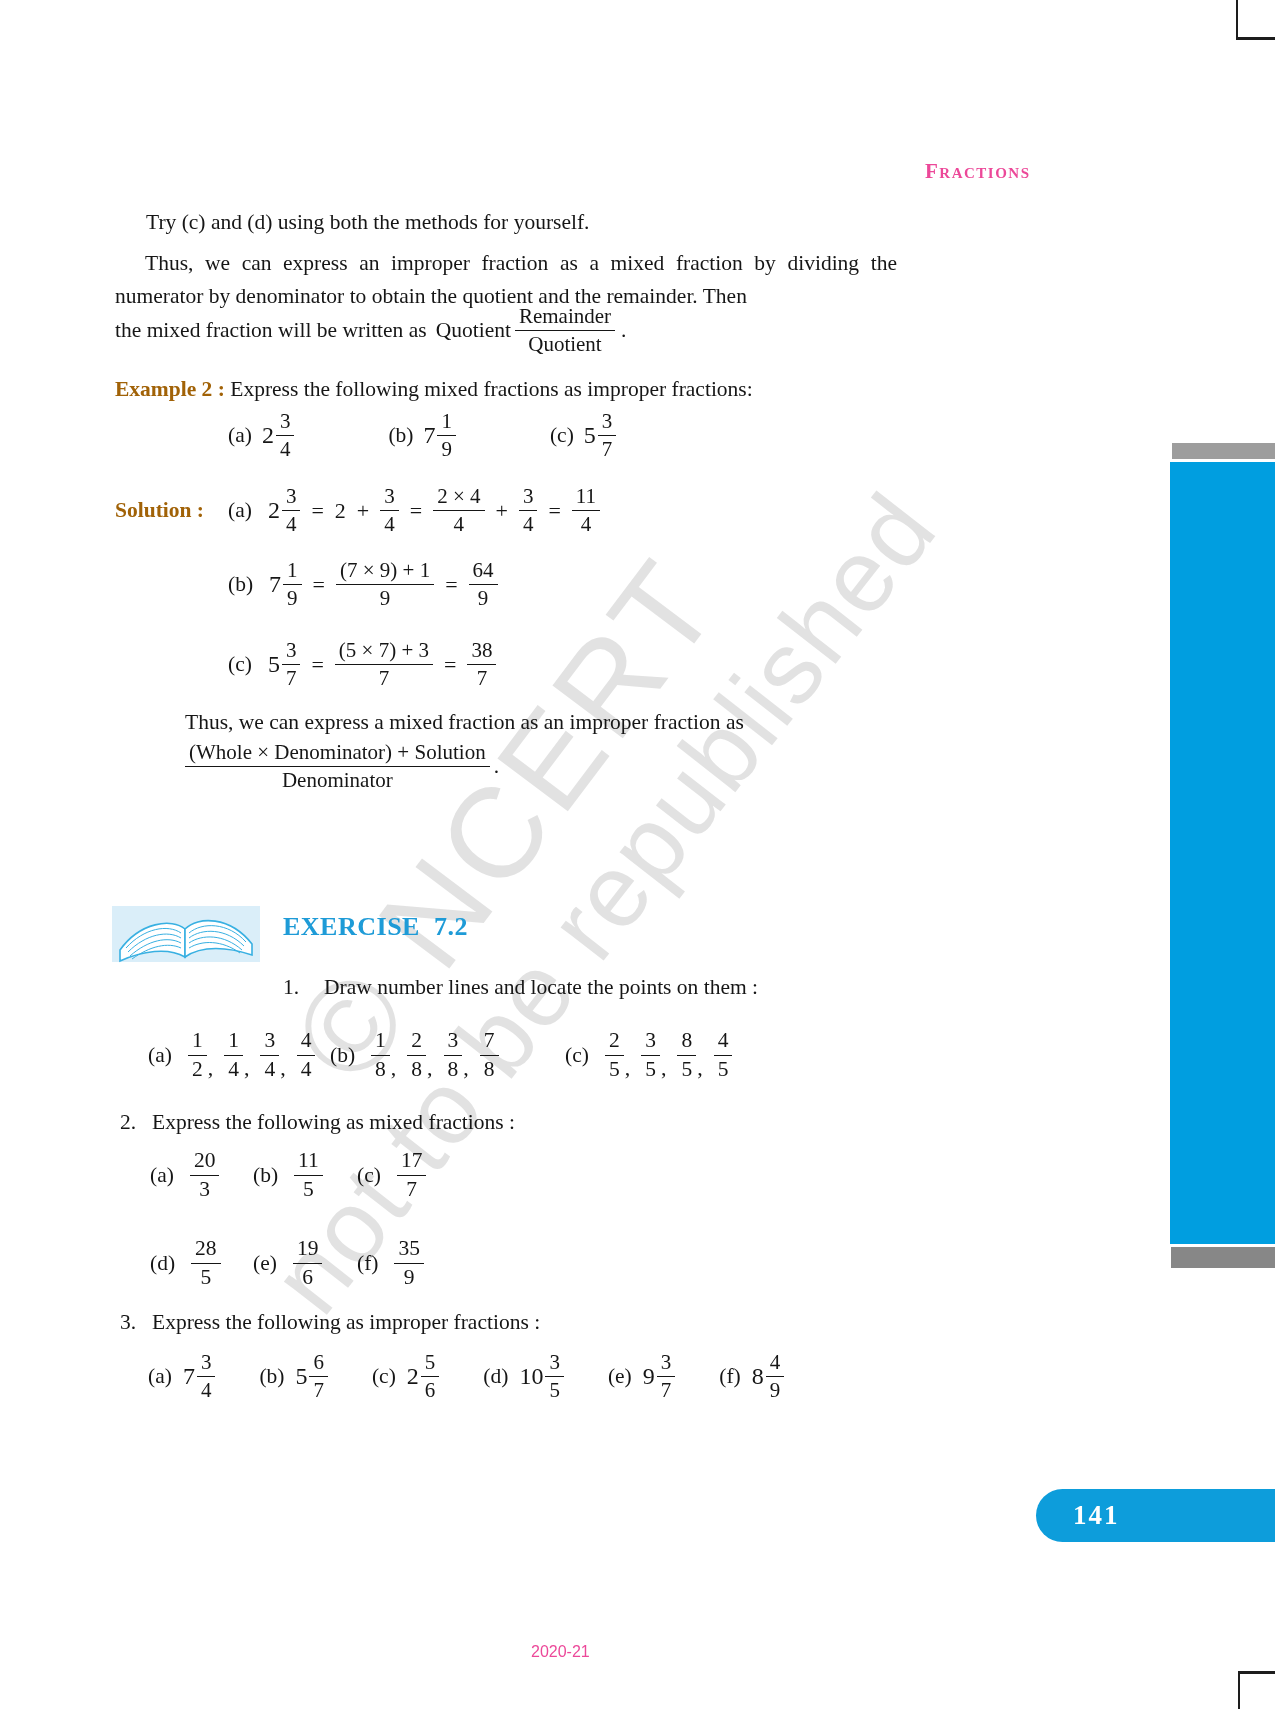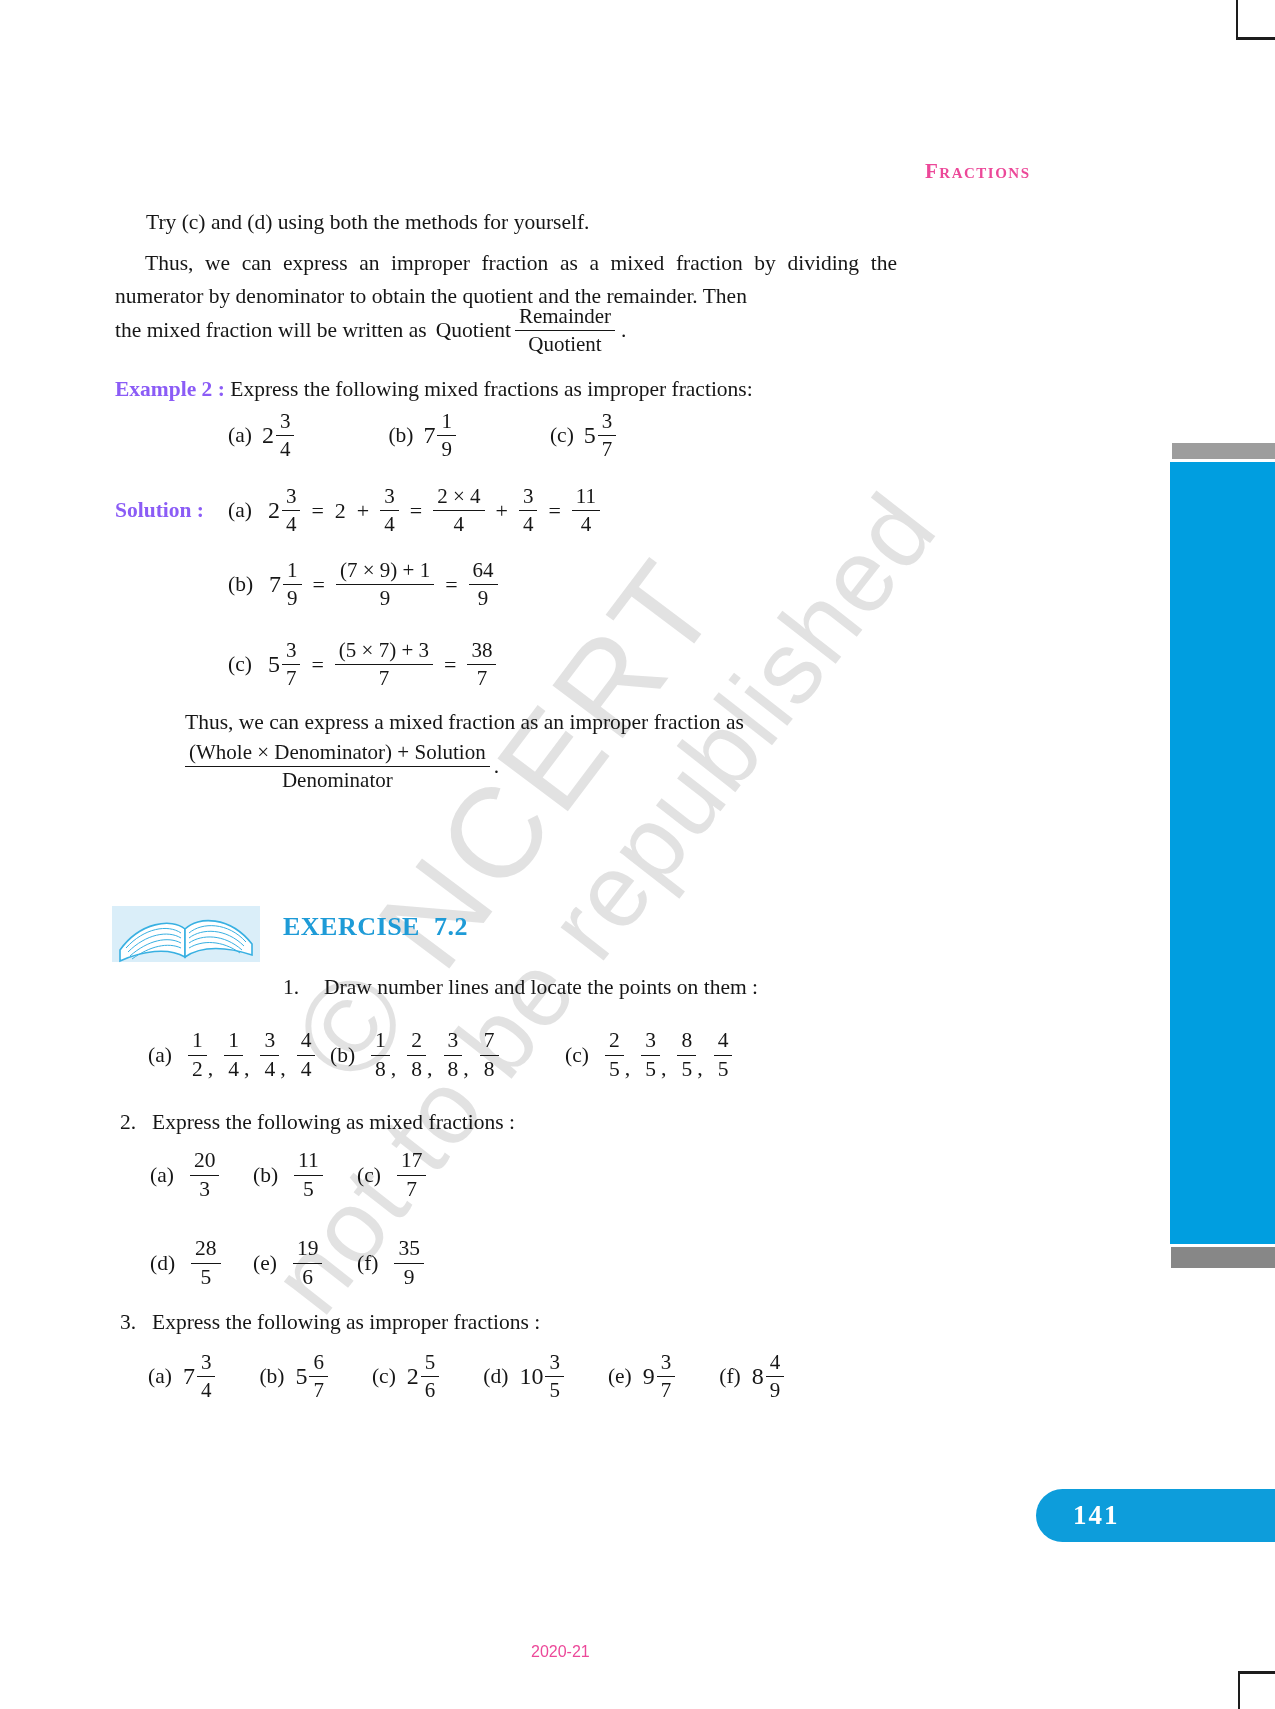--- a/index.html
+++ b/index.html
@@ -24,21 +24,21 @@
         line-height:1.02;font-size:21px;}
   .frac .fnum{padding:0 4px 3px;}
   .frac .fden{border-top:1.7px solid #161616;padding:3px 4px 0;}
   .mixed{display:inline-flex;align-items:center;}
   .mixed .whole{font-size:24px;margin-right:2px;}
   .op{margin:0 11px;font-size:22px;}
   .plain{font-size:22px;}
   .fcomma{align-self:flex-end;margin:0 11px 0 1px;font-size:22px;}
   .eqline{position:absolute;display:flex;align-items:center;}
   .tag{font-size:21.5px;margin-right:16px;}
-  .accent{color:#8b5cf6;font-weight:bold;}
+  .accent{color:#a16207;font-weight:bold;}
   .fgroup{position:absolute;display:flex;align-items:center;}
   .fgroup .frac{font-size:21.5px;}
   
   .ex-title{font-size:26px;font-weight:bold;color:#1e9bd7;letter-spacing:0.5px;word-spacing:7px;text-align:right;}
   
   .gray-top{left:1172px;top:443px;right:0;height:16px;background:#9d9d9d;}
   .blue-bar{left:1170px;top:462px;right:0;height:782px;background:#009ee0;}
   .gray-bottom{left:1171px;top:1247px;right:0;height:21px;background:#878787;}
   
   .pagebox{left:1036px;top:1489px;right:0;height:53px;background:#0d9ddb;

